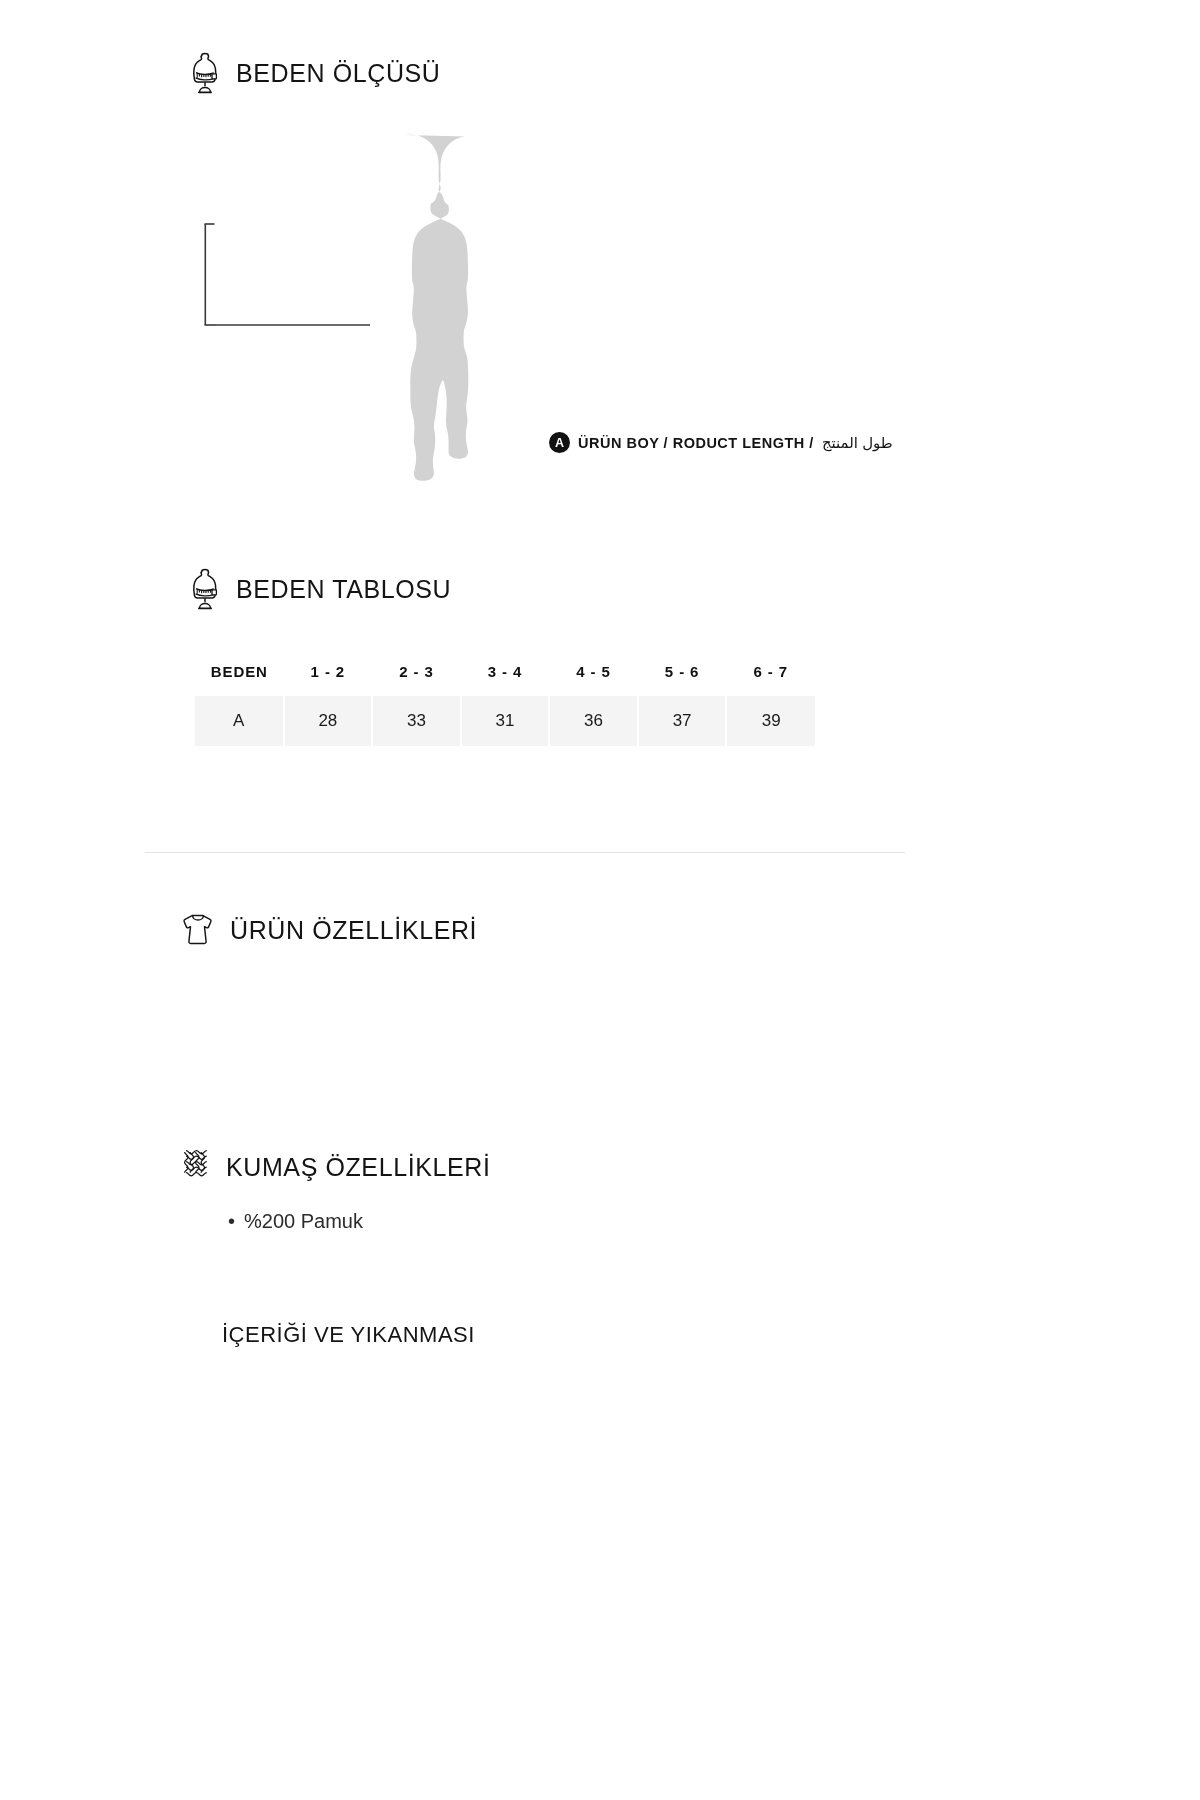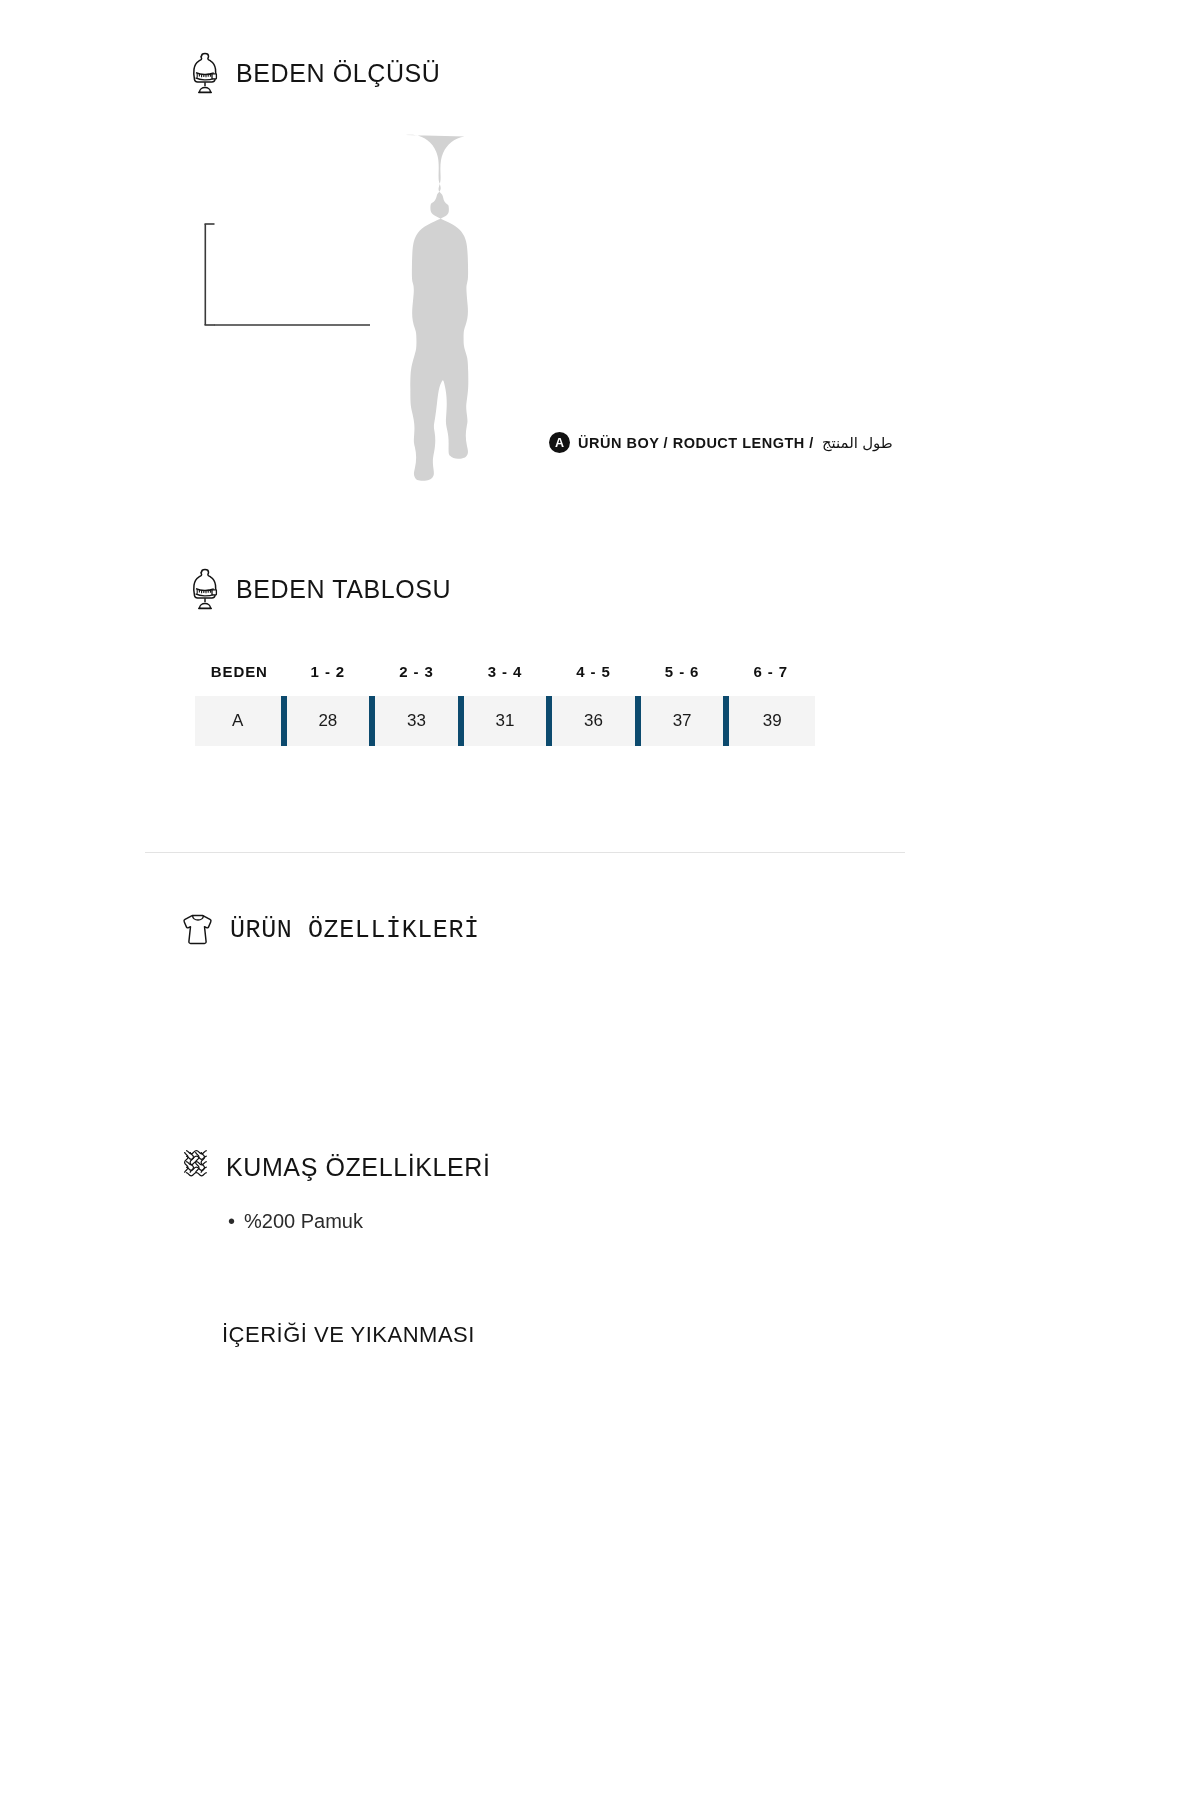--- a/index.html
+++ b/index.html
@@ -87,42 +87,41 @@
     background: #ffffff;
     border: none;
   }
   table.size-table td {
     font-size: 17px;
     font-weight: 400;
     color: #1a1a1a;
     text-align: center;
     padding: 15px 0;
     background: #f4f4f4;
-    border-left: 6px solid #0c4a6e;
+    border-left: 2px solid #0c4a6e;
     border-right: 2px solid #ffffff;
   }
   table.size-table td:first-child { border-left: none; }
   table.size-table td:last-child  { border-right: none; }
 
   
   #divider {
     position: absolute;
     left: 145px;
     top: 852px;
     width: 760px;
     height: 1px;
     background: #e3e3e3;
   }
 
   
   #features-head {
     position: absolute;
     left: 180px;
     top: 912px;
-    font-family: Liberation Mono, monospace;
   }
   #features-list {
     position: absolute;
     left: 222px;
     top: 962px;
     margin: 0;
     padding: 0;
     list-style: none;
   }
   #features-list li {

